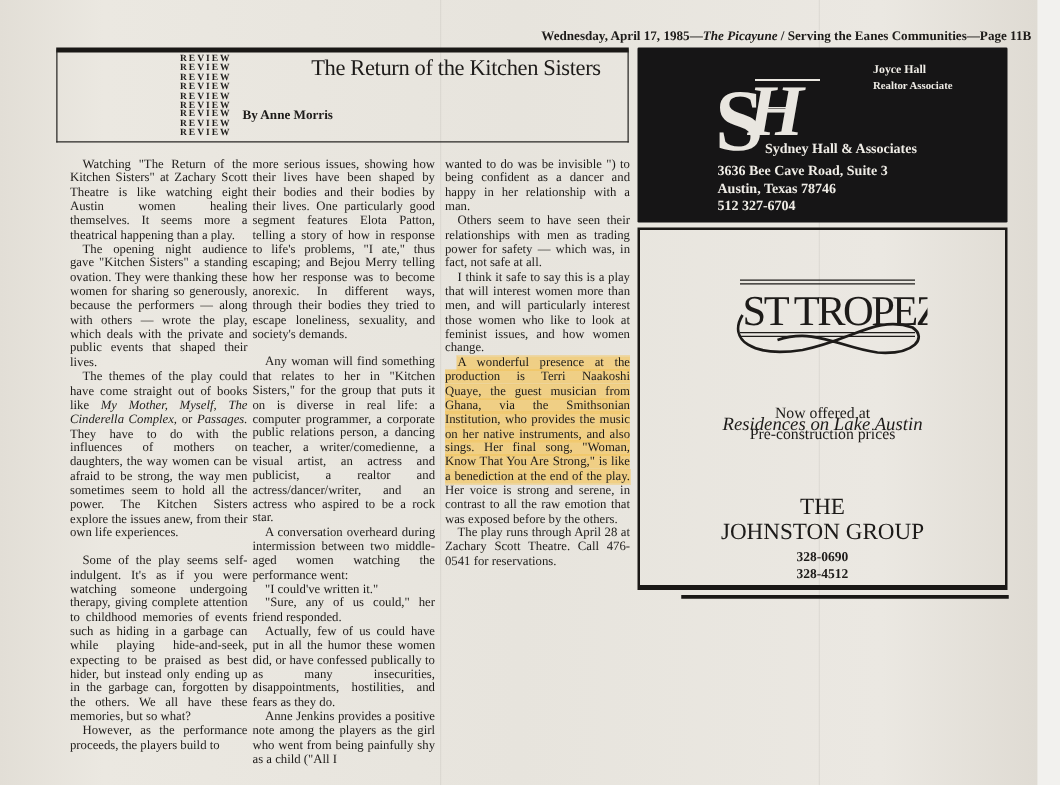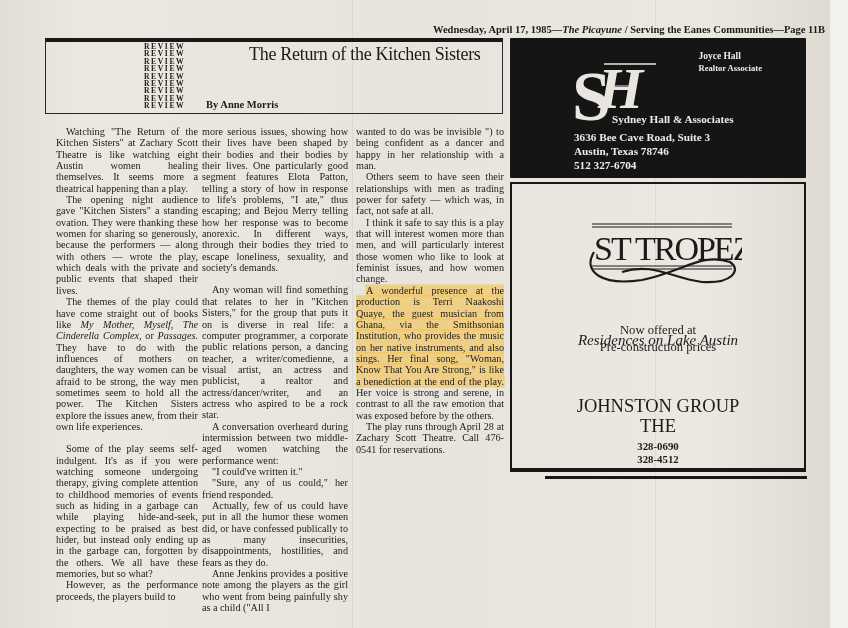--- a/index.html
+++ b/index.html
@@ -22,21 +22,21 @@
   .hdr-box {
     position:absolute; left:45px; top:38px; width:458px; height:76px;
     border:1px solid #2a2826; border-top:4px solid #1a1816; box-sizing:border-box;
   }
   .review-stack {
     position:absolute; left:144px; top:43px; width:50px;
     font-family:"Liberation Serif",serif; font-weight:bold; font-size:7.6px; line-height:7.4px;
     letter-spacing:1.6px;
   }
   .headline { position:absolute; left:205px; top:44px; font-size:18px; white-space:nowrap; letter-spacing:-0.3px;margin-left:44px; }
-  .byline { position:absolute; left:206px; top:87px; font-size:10.5px; font-weight:bold;margin-top:12px; }
+  .byline { position:absolute; left:194px; top:87px; font-size:10.5px; font-weight:bold; }
   .col {
     position:absolute; top:126px; font-size:10.2px; line-height:11.35px; text-align:justify;
   }
   .col p { margin:0; text-indent:10px; }
   .col p.gap { margin-top:11px; }
   .col1 { left:56px; width:142px; }
   .col2 { left:202px; width:146px; }
   .col3 { left:356px; width:148px; }
   .hl { background:rgba(245,190,60,0.55); box-shadow:0 0 0 1px rgba(245,190,60,0.35);margin-top:29px; }
   .ad1 {
@@ -139,21 +139,21 @@
     <line x1="10" y1="44" x2="150" y2="44" stroke="#1d1b19" stroke-width="1"></line>
     <line x1="10" y1="47" x2="150" y2="47" stroke="#1d1b19" stroke-width="1"></line>
     <path d="M12 30 C 0 50, 20 64, 60 58 C 100 50, 120 30, 148 40 C 160 48, 150 62, 120 60 C 90 56, 70 40, 40 50" fill="none" stroke="#1d1b19" stroke-width="2.2"></path>
   </svg>
   <div class="tag">Residences on Lake Austin</div>
   <div class="offer">
     <div>Now offered at</div>
     <div>Pre-construction prices</div>
   </div>
   <div class="co">
+    <div>THE</div>
     <div>JOHNSTON GROUP</div>
-    <div>THE</div>
   </div>
   <div class="ph">
     <div>328-0690</div>
     <div>328-4512</div>
   </div>
 </div>
 <div class="rule-under"></div>
 
 </body></html>

